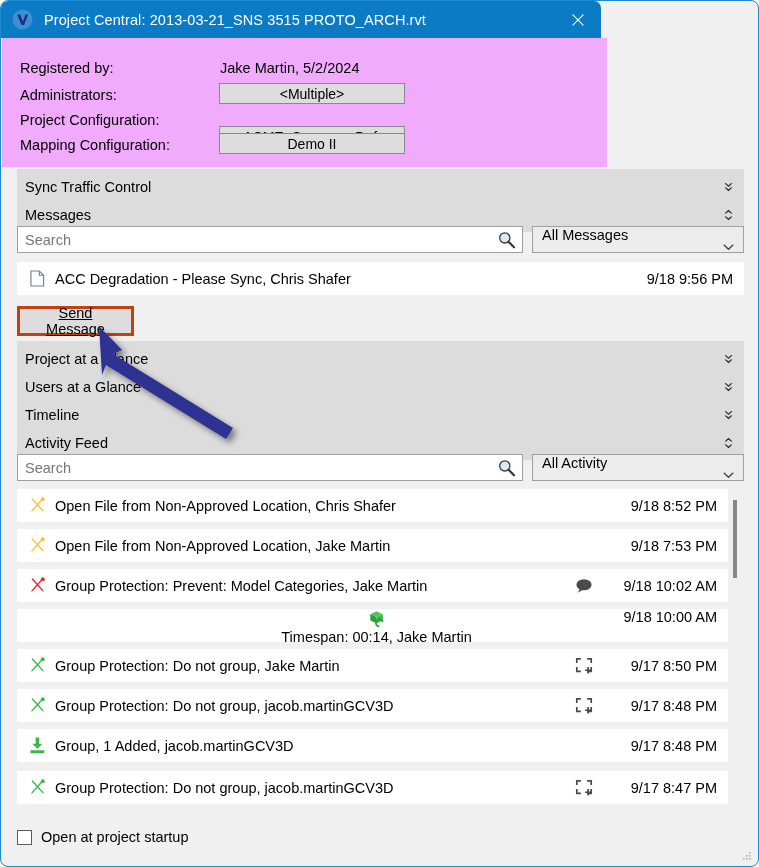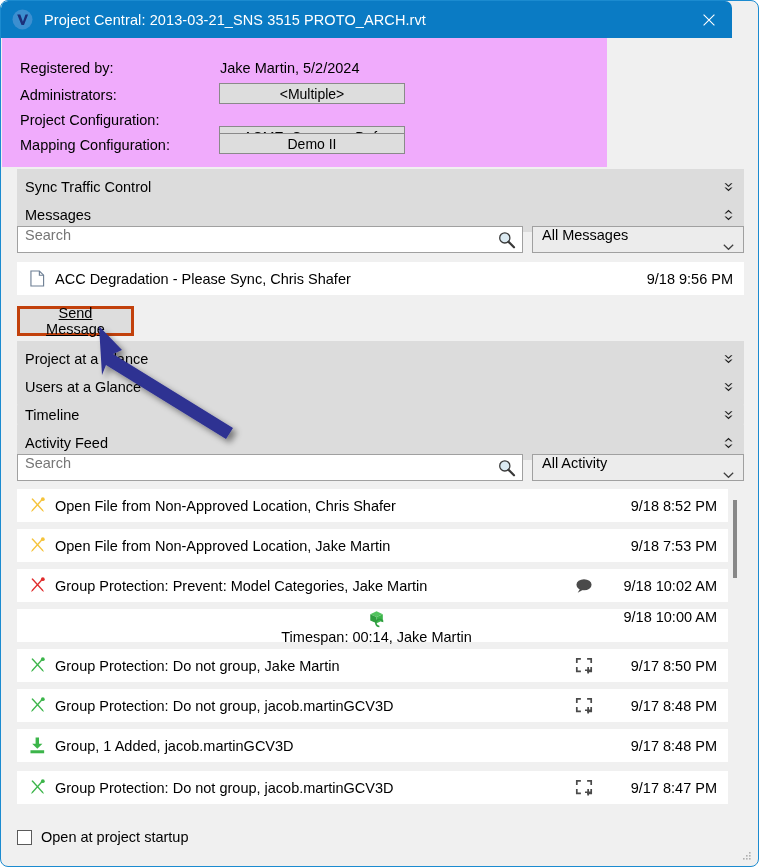--- a/index.html
+++ b/index.html
@@ -21,21 +21,21 @@
     border: 1px solid #1b8bd0;
     border-radius: 8px;
     background: #f0f0f0;
     overflow: hidden;
   }
 
   
   .titlebar {
     position: absolute;
     top: 0; left: 0;
-    width: 731px;
+    width: 600px;
     height: 37px;
     background: #0a7bc4;
     display: flex;
     align-items: center;
     border-top-left-radius: 7px;
     border-top-right-radius: 7px;
   }
   .app-icon {
     margin-left: 11px;
     width: 21px;
@@ -132,21 +132,21 @@
   }
 
   
   .search-box {
     position: absolute;
     height: 27px;
     background: #ffffff;
     border: 1px solid #a0a0a0;
     box-sizing: border-box;
     display: flex;
-    align-items: flex-start;
+    align-items: center;
   }
   .search-box .ph {
     margin-left: 7px;
     font-size: 14.5px;
     color: #767676;
   }
   .search-ico {
     position: absolute;
     right: 6px;
     top: 50%;

